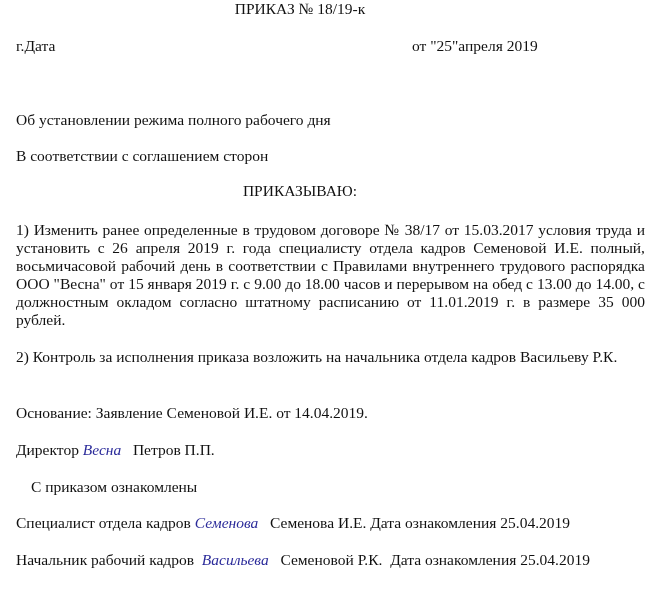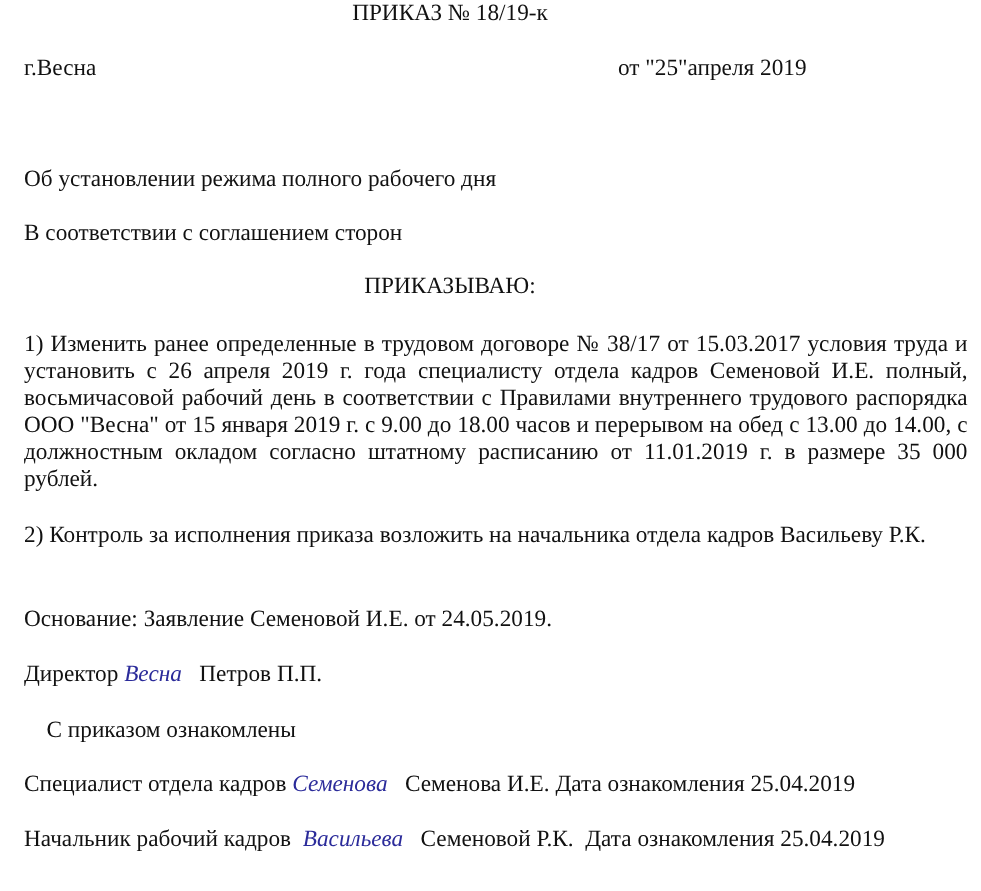--- a/index.html
+++ b/index.html
@@ -9,33 +9,33 @@
   .center { left:0; width:600px; text-align:center; }
   .para { position:absolute; left:16px; width:629px; text-align:justify; line-height:18px; }
   .sig { color:#2b2b9a; font-style:italic; }
 </style>
 </head>
 <body>
 
 <div>
   <div class="line center" style="top:0px;">ПРИКАЗ № 18/19-к</div>
 
-  <div class="line" style="top:37px;">г.Весна</div>
+  <div class="line" style="top:37px;">г.Дата</div>
   <div class="line" style="top:37px; left:412px;">от "25"апреля 2019</div>
 
   <div class="line" style="top:111px;">Об установлении режима полного рабочего дня</div>
   <div class="line" style="top:147px;">В соответствии с соглашением сторон</div>
 
   <div class="line center" style="top:182px;">ПРИКАЗЫВАЮ:</div>
 
   <div class="para" style="top:221px;">1) Изменить ранее определенные в трудовом договоре № 38/17 от 15.03.2017 условия труда и установить с 26 апреля 2019 г. года специалисту отдела кадров Семеновой И.Е. полный, восьмичасовой рабочий день  в соответствии с Правилами внутреннего трудового распорядка ООО "Весна" от 15 января  2019 г. с 9.00 до 18.00 часов и перерывом на обед с 13.00 до 14.00, с должностным окладом согласно штатному расписанию  от 11.01.2019 г. в размере 35 000 рублей.</div>
 
   <div class="line" style="top:348px;">2) Контроль за исполнения приказа возложить на начальника отдела кадров Васильеву Р.К.</div>
 
-  <div class="line" style="top:404px;">Основание: Заявление Семеновой И.Е. от 24.05.2019.</div>
+  <div class="line" style="top:404px;">Основание: Заявление Семеновой И.Е. от 14.04.2019.</div>
 
   <div class="line" style="top:441px;">
     <span>Директор</span>
     <span class="sig">Весна</span>&nbsp;&nbsp;
     <span>Петров П.П.</span>
   </div>
 
   <div class="line" style="top:478px;margin-left:15px;">С приказом ознакомлены</div>
 
   <div class="line" style="top:514px;">

